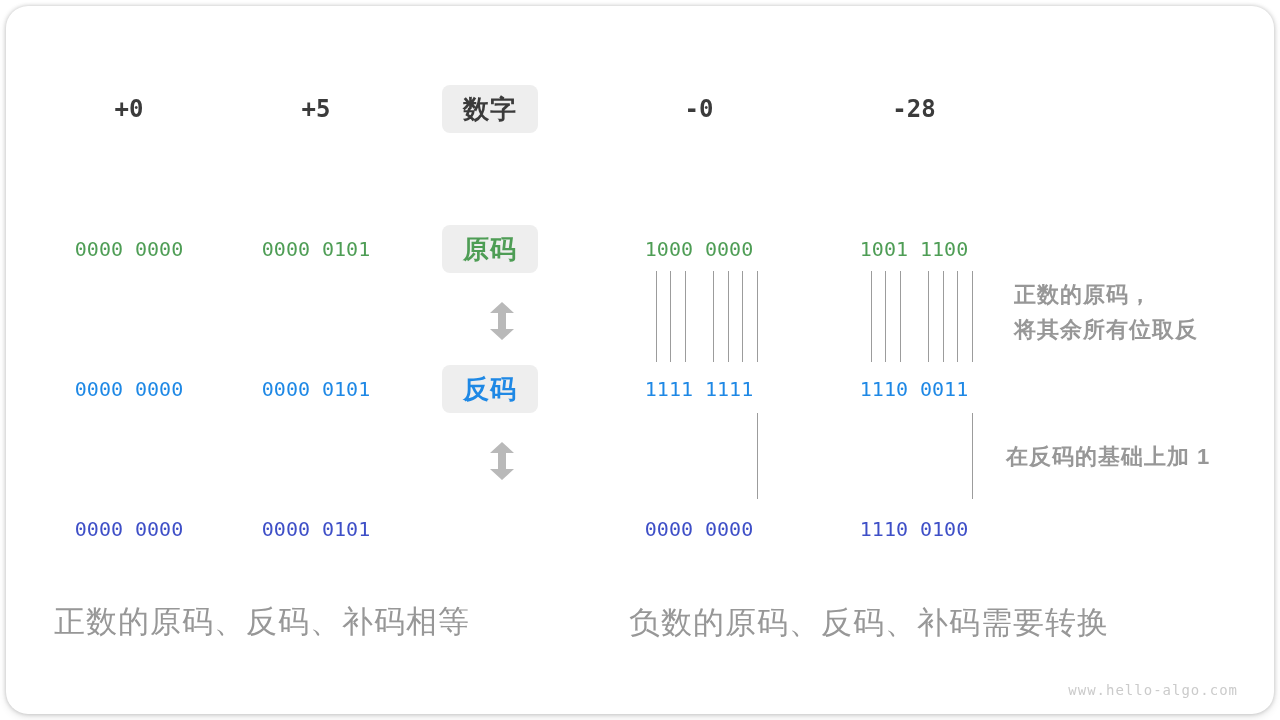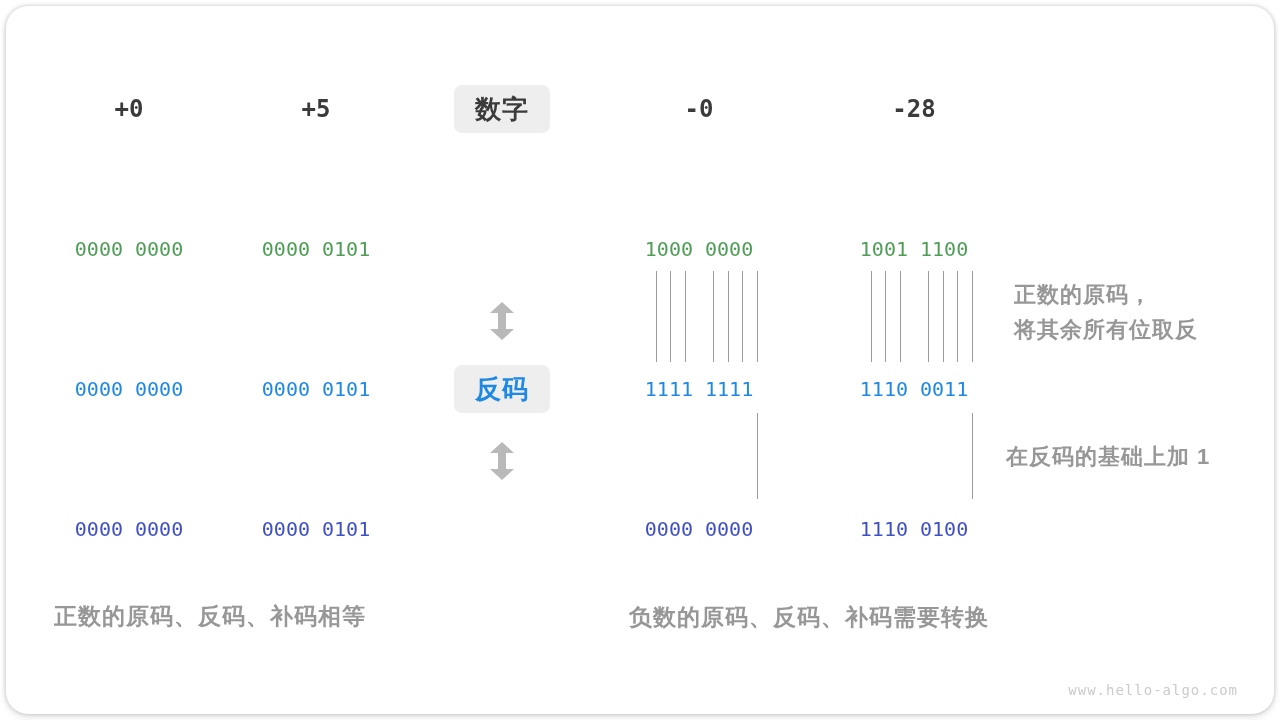--- a/index.html
+++ b/index.html
@@ -8,21 +8,21 @@
     --line:#9C9C9C; --box-bg:#EEEEEE; --watermark:#CBCBCB;
   }
   *{margin:0;padding:0;box-sizing:border-box}
   html,body{background:#fff}
   .stage{position:relative;width:1280px;height:720px;background:#fff;overflow:hidden;
          font-family:"Liberation Sans",sans-serif}
   .card{position:absolute;inset:6px;background:#fff;border-radius:22px;
         box-shadow:0 0 4px rgba(0,0,0,.22), 0 3px 8px rgba(0,0,0,.10)}
 
   
-  .col1{left:123px}.col2{left:310px}.col3{left:693px}.col4{left:908px}.colc{left:496px}
+  .col1{left:123px}.col2{left:310px}.col3{left:693px}.col4{left:908px}.colc{left:484px}
   .rowh{top:103px}.row1{top:243px}.row2{top:383px}.row3{top:523px}
 
   .cell{position:absolute;transform:translate(-50%,-50%);white-space:pre}
   .num{font-family:"DejaVu Sans Mono",monospace;font-weight:bold;font-size:24px;color:var(--ink)}
   .bin{font-family:"DejaVu Sans Mono",monospace;font-weight:500;font-size:20px}
   .green{color:var(--raw)} .blue{color:var(--ones)} .indigo{color:var(--twos)}
 
   .badge{position:absolute;transform:translate(-50%,-50%);width:96px;height:48px;
          background:var(--box-bg);border-radius:8px;display:flex;align-items:center;
          justify-content:center;font-weight:bold;font-size:26px;letter-spacing:1px}
@@ -35,39 +35,40 @@
   .ticks i{position:absolute;top:0;bottom:0;width:1px;background:var(--line)}
   .ticks i:nth-child(1){left:-43px}.ticks i:nth-child(2){left:-29px}
   .ticks i:nth-child(3){left:-14px}.ticks i:nth-child(4){left:14px}
   .ticks i:nth-child(5){left:29px}.ticks i:nth-child(6){left:43px}
   .ticks i:nth-child(7){left:58px}
 
   .vline{position:absolute;top:407px;height:86px;width:1px;background:var(--line)}
 
   .ann{position:absolute;font-weight:bold;font-size:22px;color:var(--muted);
        letter-spacing:1px;line-height:35px;white-space:pre}
-  .caption{position:absolute;font-weight:bold;font-size:23px;color:var(--muted);
+  .caption{position:absolute;font-weight:normal;font-size:31px;color:var(--muted);
        letter-spacing:1px;white-space:pre}
   .watermark{position:absolute;right:36px;top:676px;font-family:"DejaVu Sans Mono",monospace;
        font-size:14px;color:var(--watermark);letter-spacing:1px}
 </style>
 </head>
 <body>
 
 <div class="stage">
   <div class="card">
 
     <div class="cell num col1 rowh">+0</div>
     <div class="cell num col2 rowh">+5</div>
     <div class="badge dark colc rowh">数字</div>
     <div class="cell num col3 rowh">-0</div>
     <div class="cell num col4 rowh">-28</div>
 
     <div class="cell bin green col1 row1">0000 0000</div>
     <div class="cell bin green col2 row1">0000 0101</div>
+    <div class="badge green colc row1">原码</div>
     <div class="cell bin green col3 row1">1000 0000</div>
     <div class="cell bin green col4 row1">1001 1100</div>
 
     <div class="ticks col3" style="left:693px">
       <i></i>
         <i></i>
         <i></i>
         <i></i>
         <i></i>
         <i></i>

